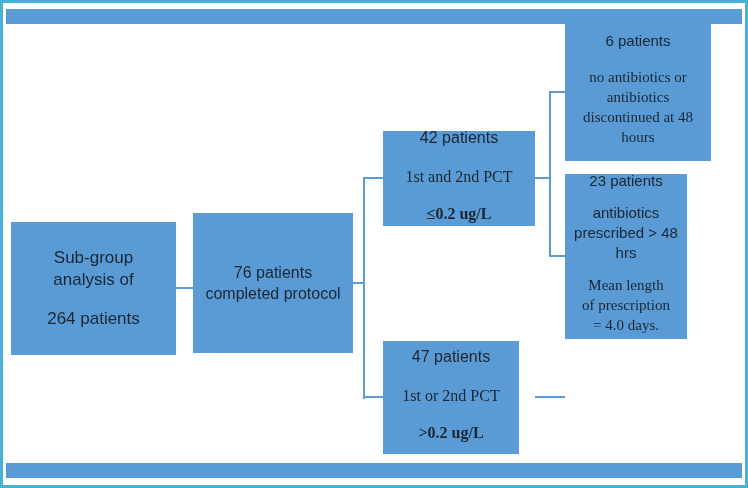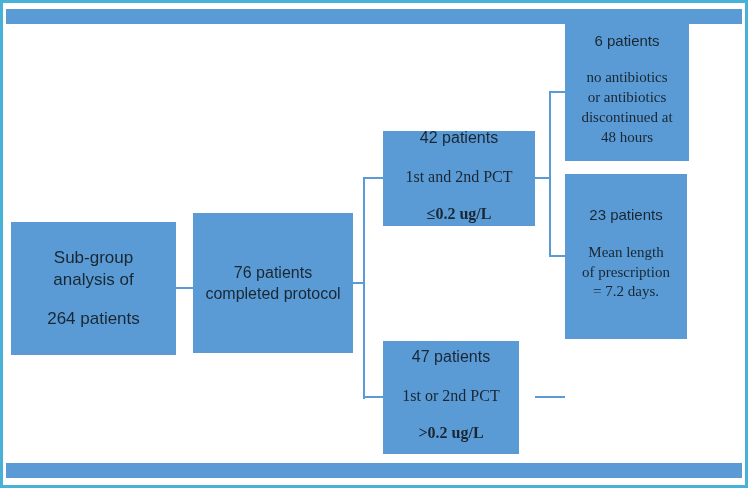--- a/index.html
+++ b/index.html
@@ -48,21 +48,21 @@
   .node p.bold { font-weight: bold; }
   .fs17 { font-size: 17px; }
   .fs16 { font-size: 16px; }
   .fs15 { font-size: 15px; }
 
   
   .n-subgroup   { left: 8px;   top: 219px; width: 165px; height: 133px; padding: 6px 12px; text-align: center; }
   .n-completed  { left: 190px; top: 210px; width: 160px; height: 140px; }
   .n-pct-low    { left: 380px; top: 128px; width: 152px; height: 95px;  }
   .n-pct-high   { left: 380px; top: 338px; width: 136px; height: 113px; }
-  .n-noabx      { left: 562px; top: 20px;  width: 124px; height: 138px; padding: 6px 8px; }
+  .n-noabx      { left: 562px; top: 20px;  width: 146px; height: 138px; padding: 6px 8px; }
   .n-abx        { left: 562px; top: 171px; width: 122px; height: 165px; padding: 12px 8px; }
   .n-full       { left: 562px; top: 347px; width: 146px; height: 90px;  padding: 6px 8px; }
 
   .connector {
     position: absolute;
     background: #5b9bd5;
   }
   .c1  { left: 173px; top: 284px; width: 17px;  height: 2px; }
   .c2  { left: 342px; top: 279px; width: 20px;  height: 2px; }
   .c3  { left: 360px; top: 174px; width: 2px;   height: 222px; }
@@ -114,17 +114,18 @@
     <p class="tight bold">&gt;0.2 ug/L</p>
   </div>
 
   <div class="node n-noabx fs15">
     <p class="count">6 patients</p>
     <p class="tight">no antibiotics or antibiotics discontinued at 48 hours</p>
   </div>
 
   <div class="node n-abx fs15">
     <p class="count">23 patients</p>
-    <p class="tight">Mean length of prescription = 7.2 days.</p>
+    <p style="margin-bottom:6px;">antibiotics prescribed &gt; 48 hrs</p>
+    <p class="tight">Mean length of prescription = 4.0 days.</p>
   </div>
 
 
 </div>
 
 </body></html>

